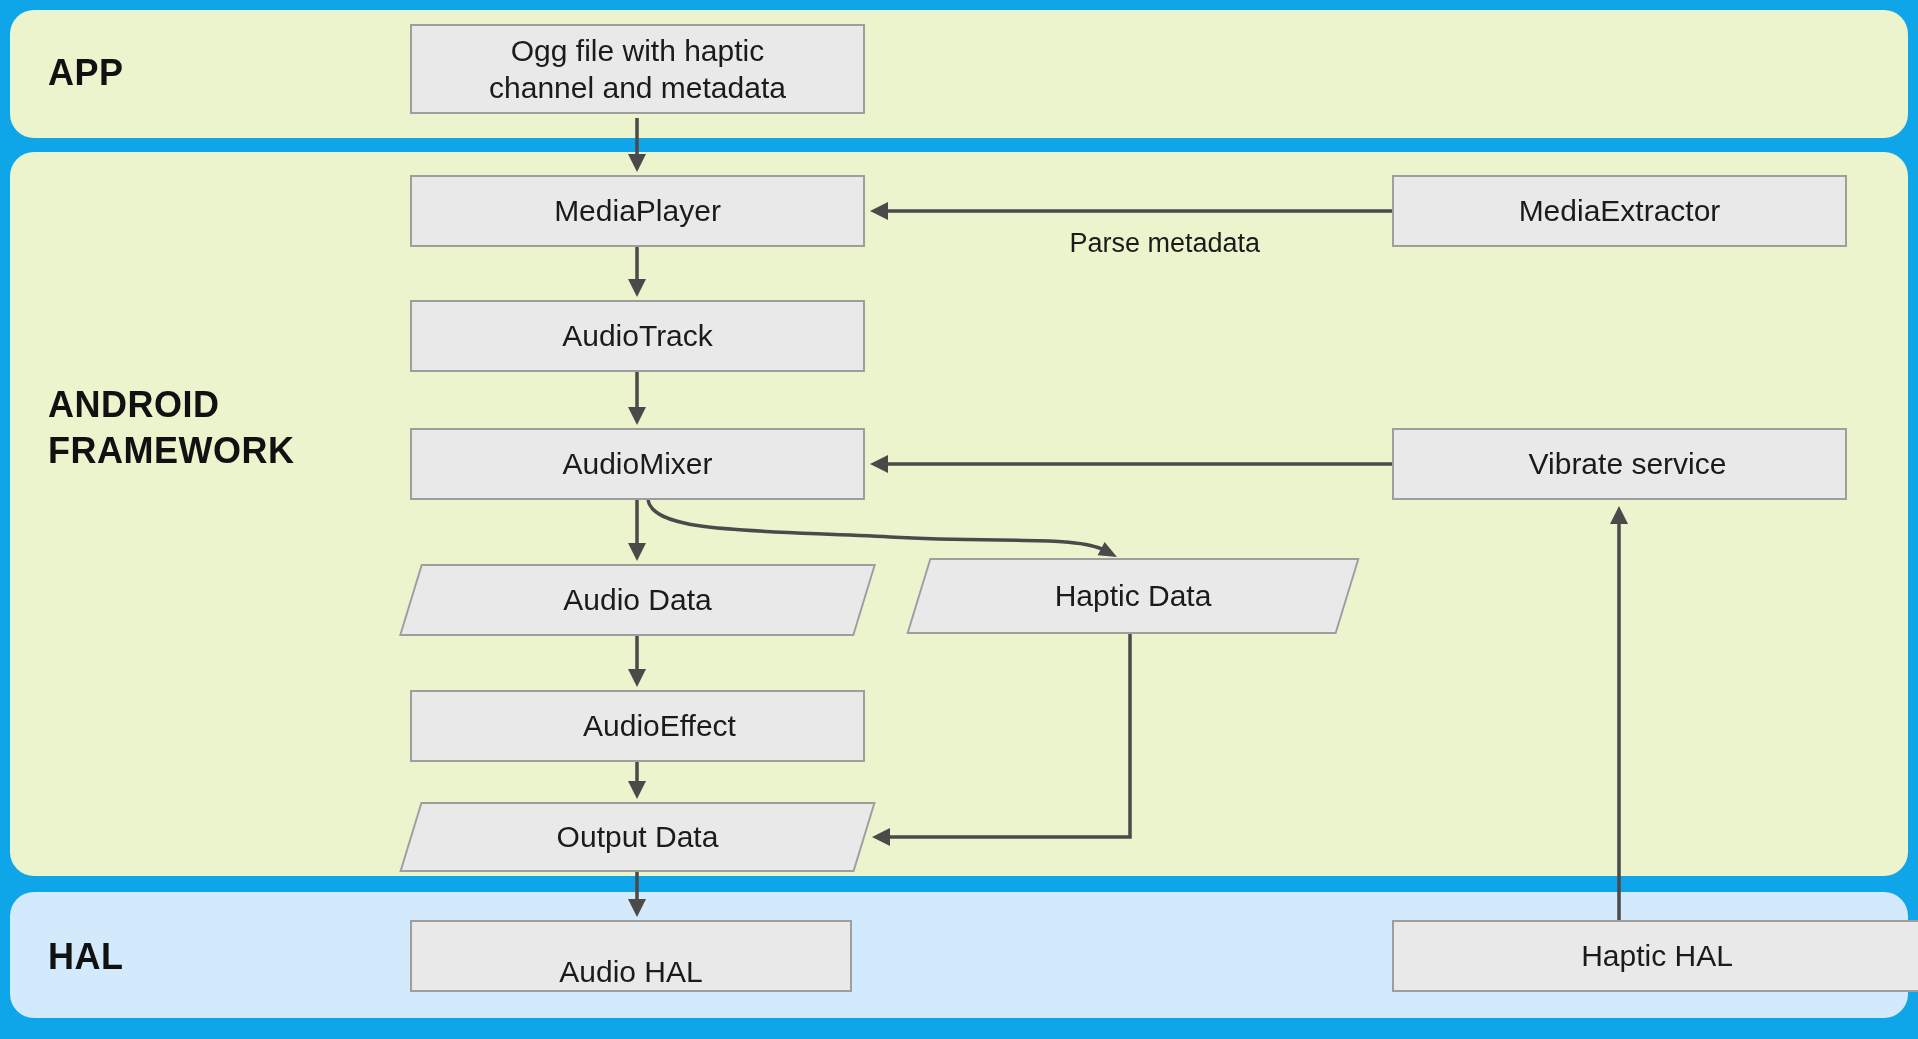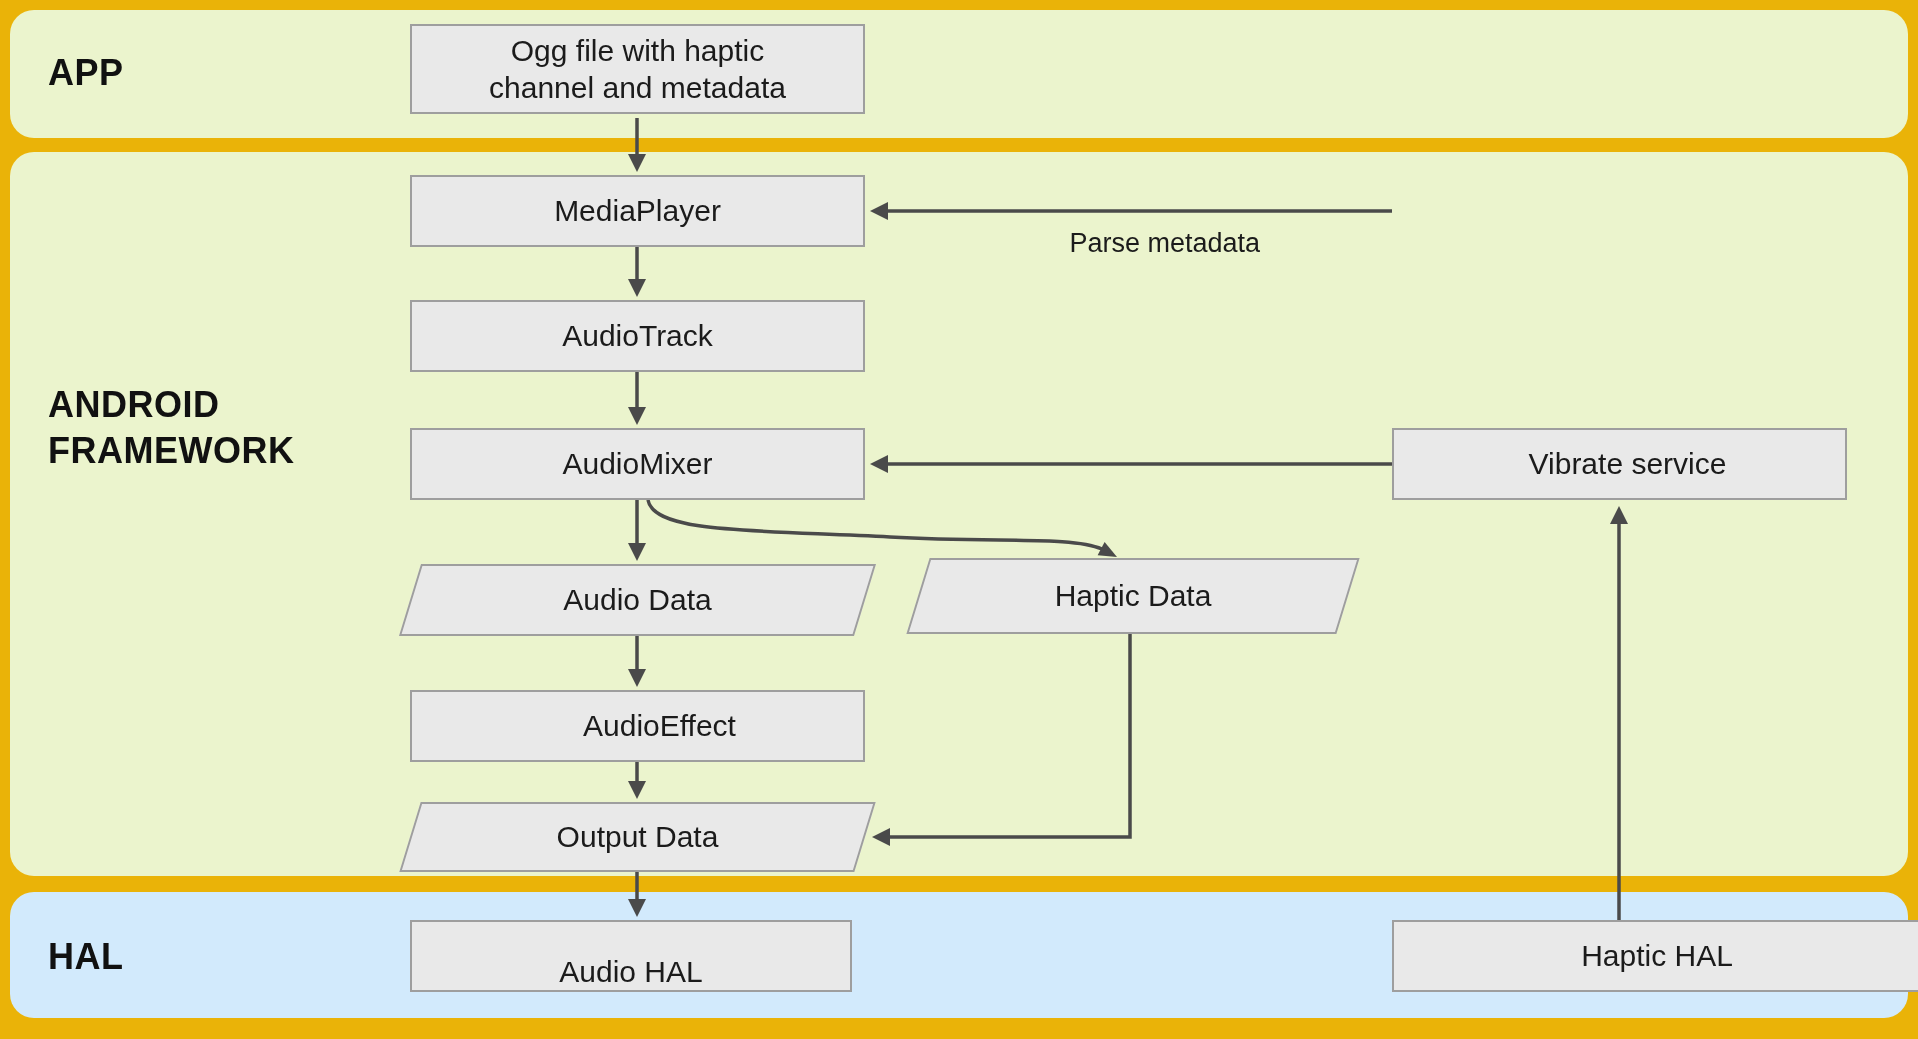--- a/index.html
+++ b/index.html
@@ -1,17 +1,17 @@
 <!DOCTYPE html>
 <html><head>
 <meta charset="utf-8">
 <style>
   html,body{margin:0;padding:0;background:#ffffff;}
   .canvas{
-    position:relative;width:1918px;height:1039px;background:#eab308;overflow:hidden;
+    position:relative;width:1918px;height:1039px;background:#0ea5e9;overflow:hidden;
     font-family:"Liberation Sans", sans-serif;color:#1b1b1b;
   }
   .band{position:absolute;left:10px;width:1898px;border-radius:24px;}
   .band-green{background:#ebf4cd;}
   .band-blue{background:#d2eafc;}
   .band-label{
     position:absolute;left:48px;font-size:36px;font-weight:700;color:#111111;
     letter-spacing:.5px;white-space:pre-line;line-height:46px;
   }
   .node{
@@ -135,20 +135,23 @@
 
   <div class="node" style="left:410px;top:920px;width:442px;height:72px;align-items:flex-end;">
     <span class="node-label">Audio HAL</span>
   </div>
 
   <div class="pgram" style="left:918px;top:558px;width:430px;height:76px;">
     <div class="pgram-bg"></div>
     <span class="node-label">Haptic Data</span>
   </div>
 
+  <div class="node" style="left:1392px;top:175px;width:455px;height:72px;">
+    <span class="node-label">MediaExtractor</span>
+  </div>
 
   <div class="node" style="left:1392px;top:428px;width:455px;height:72px;padding-left:16px;">
     <span class="node-label">Vibrate service</span>
   </div>
 
   <div class="node" style="left:1392px;top:920px;width:530px;height:72px;">
     <span class="node-label">Haptic HAL</span>
   </div>
 
 </div>

